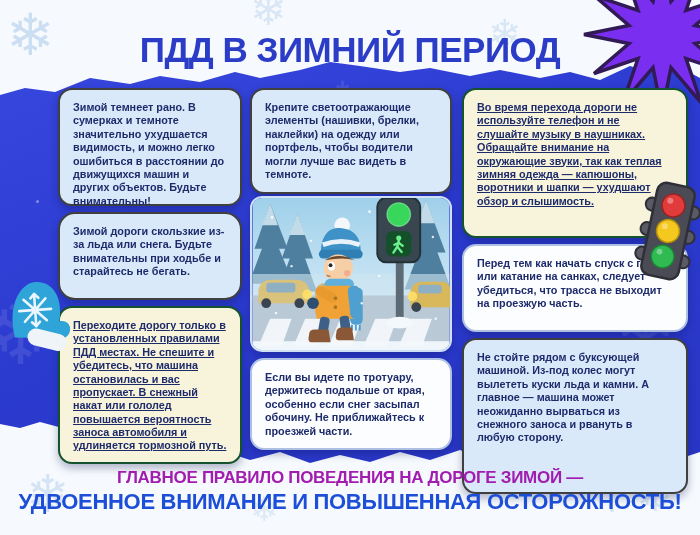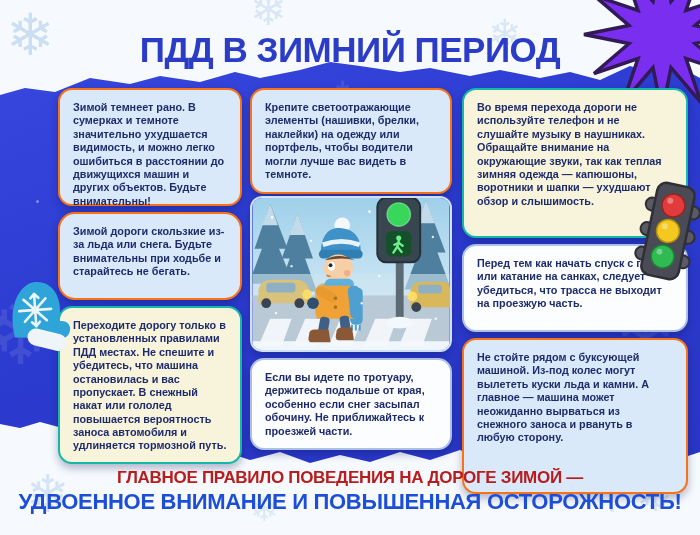--- a/index.html
+++ b/index.html
@@ -39,22 +39,22 @@
   
   .starburst{position:absolute;left:562px;top:-38px;width:200px;height:165px;}
 
   
   .card{
     position:absolute;box-sizing:border-box;border-radius:14px;
     padding:11px 13px;color:#1e2b6b;font-weight:700;
     font-size:10.8px;line-height:1.24;letter-spacing:0;
     box-shadow:0 4px 8px rgba(8,16,80,0.30);
   }
-  .card.blue {background:#d9e9fa;border:2px solid #f97316;}
-  .card.cream{background:#f8f4dc;border:2px solid #14b8a6;}
+  .card.blue {background:#d9e9fa;border:2px solid #404040;}
+  .card.cream{background:#f8f4dc;border:2px solid #14532d;text-decoration:underline;}
   .card.white{background:#fcfdff;border:2px solid #aebfe4;}
 
   .card-l1{left:58px;top:88px;width:184px;height:118px;}
   .card-l2{left:58px;top:212px;width:184px;height:88px;border-radius:17px;}
   .card-l3{left:58px;top:306px;width:184px;height:158px;}
   .card-m1{left:250px;top:88px;width:202px;height:106px;}
   .card-m2{left:250px;top:358px;width:202px;height:92px;}
   .card-r1{left:462px;top:88px;width:226px;height:150px;}
   .card-r2{left:462px;top:244px;width:226px;height:88px;}
   .card-r3{left:462px;top:338px;width:226px;height:156px;}
@@ -66,21 +66,21 @@
     overflow:hidden;box-shadow:0 4px 8px rgba(8,16,80,0.30);
   }
   .illustration svg{display:block;}
 
   
   .mitten{position:absolute;left:2px;top:272px;width:68px;height:100px;transform:rotate(-4deg);}
   .traffic-light{position:absolute;left:634px;top:178px;width:68px;height:106px;transform:rotate(12deg);}
 
   
   .footer-line{position:absolute;left:0;width:100%;text-align:center;font-weight:800;}
-  .footer-line.one{top:468px;font-size:17px;color:#b91c1c;letter-spacing:-0.3px;}
+  .footer-line.one{top:468px;font-size:17px;color:#a21caf;letter-spacing:-0.3px;}
   .footer-line.two{top:489px;font-size:22px;color:#1d4ed8;letter-spacing:-0.3px;}
 </style>
 </head>
 <body>
 
 <div class="poster">
 
   <div class="band-blue"></div>
 
   <span class="flake on-white" style="left:6px;top:6px;font-size:58px;">❄</span>

